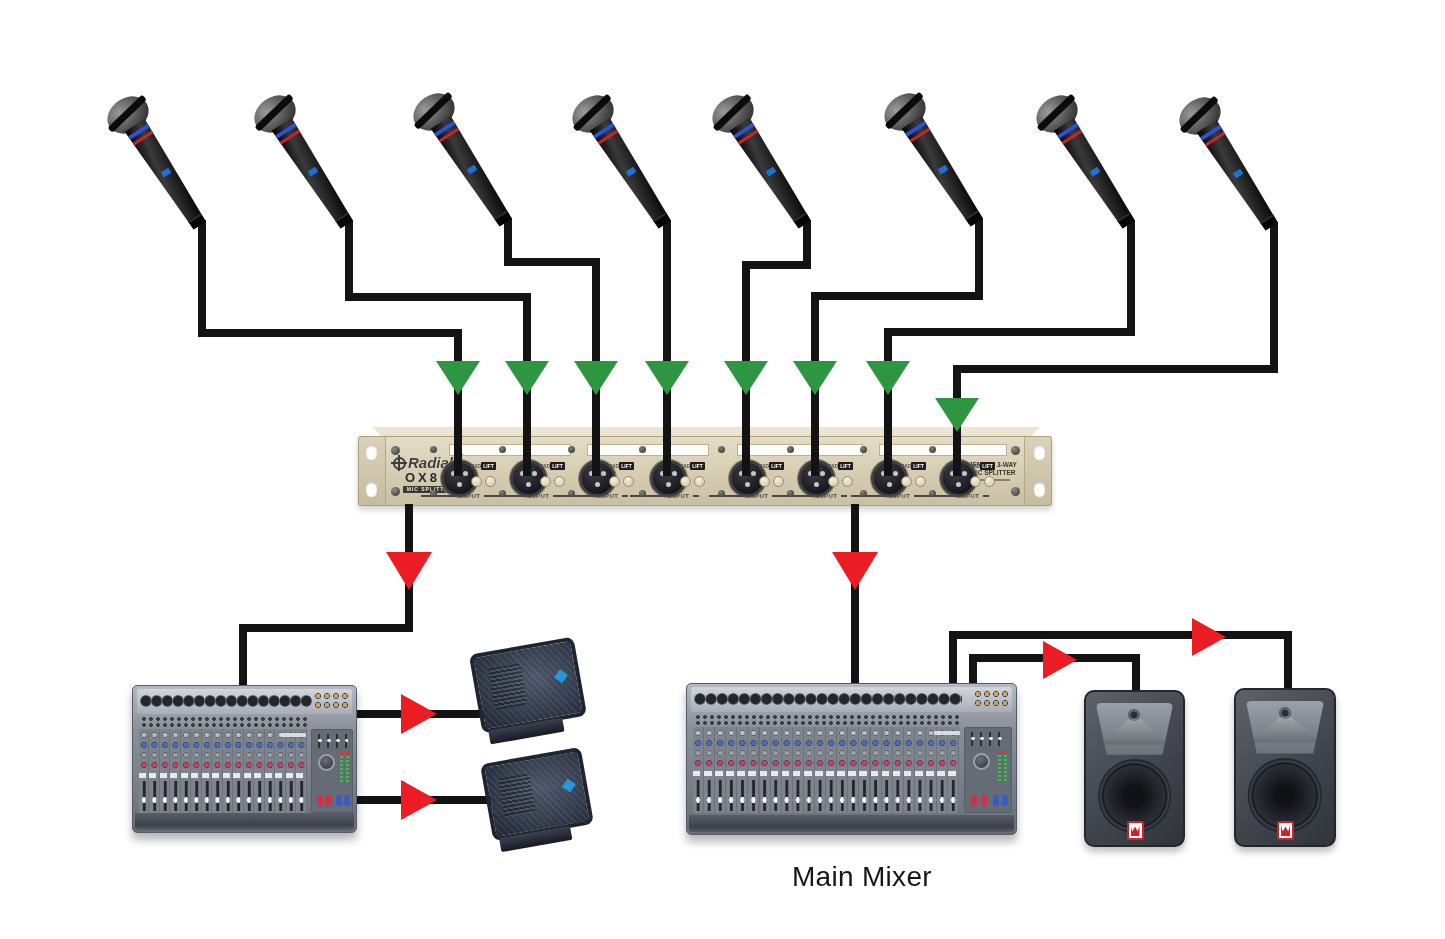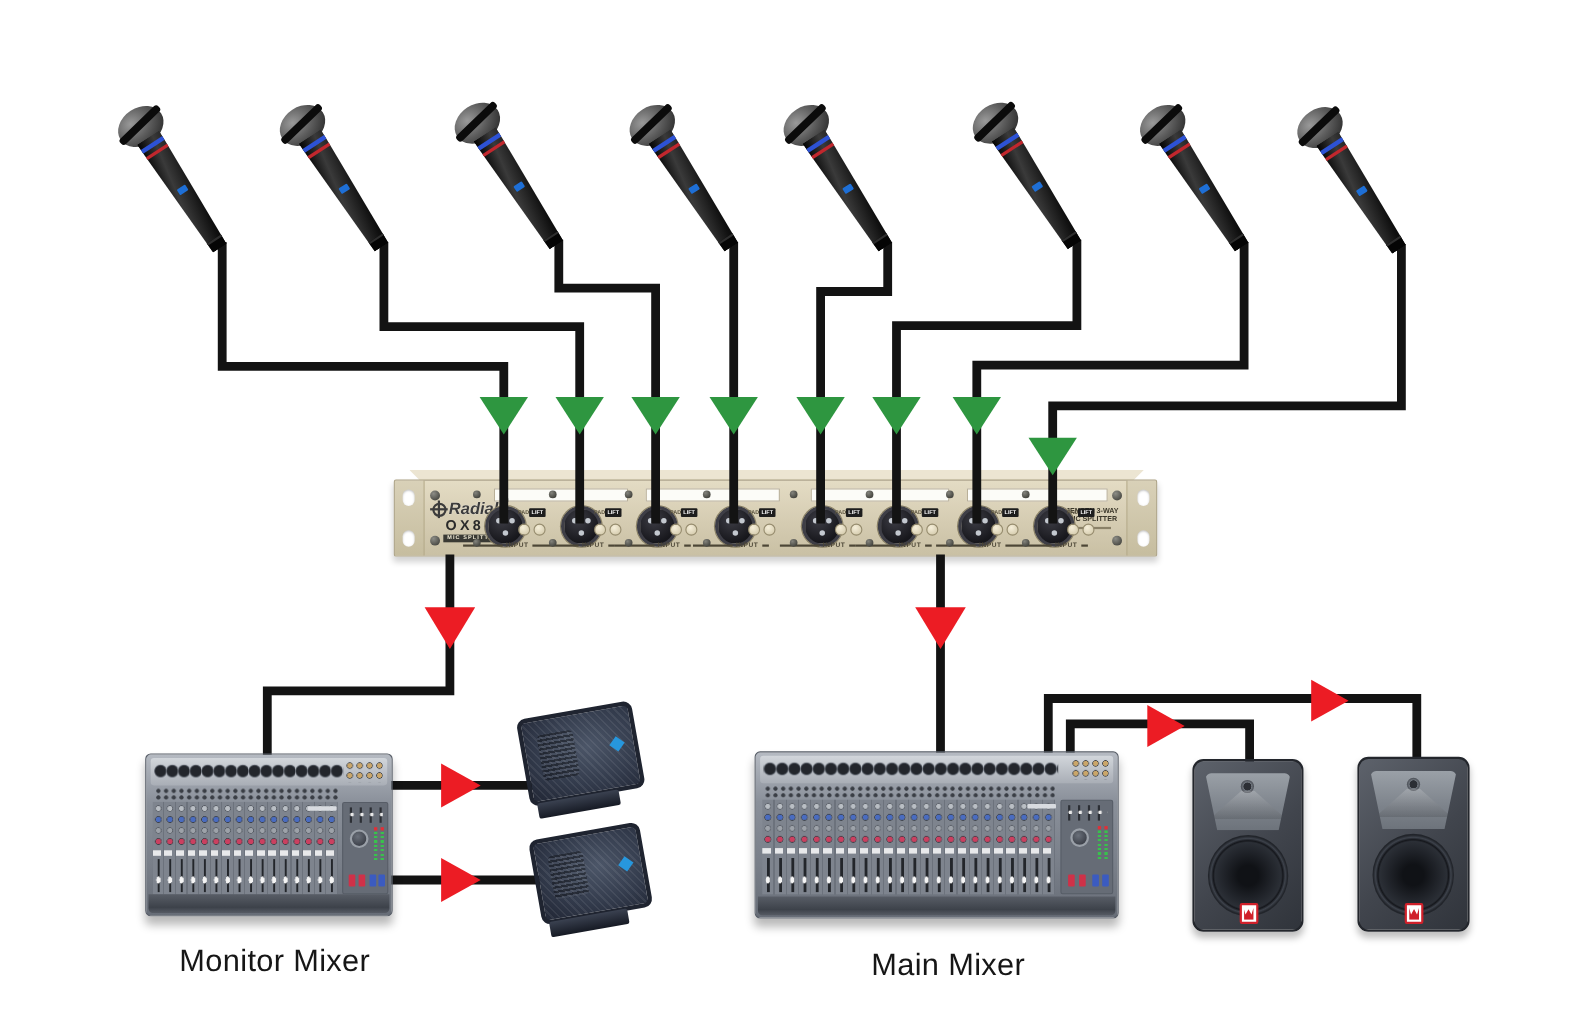--- a/index.html
+++ b/index.html
@@ -503,15 +503,14 @@
     <div class="pa-horn"></div>
     <div class="pa-woofer"></div>
     <div class="pa-badge"></div>
   </div>
   <div class="pa" style="left:1234px;top:688px;width:102px;height:159px">
     <div class="pa-horn"></div>
     <div class="pa-woofer"></div>
     <div class="pa-badge"></div>
   </div>
 
-  <div class="eq-label" style="left:163px;top:858px">Monitor Mixer</div>
   <div class="eq-label" style="left:792px;top:861px">Main Mixer</div>
 </div>
 
 </body></html>

